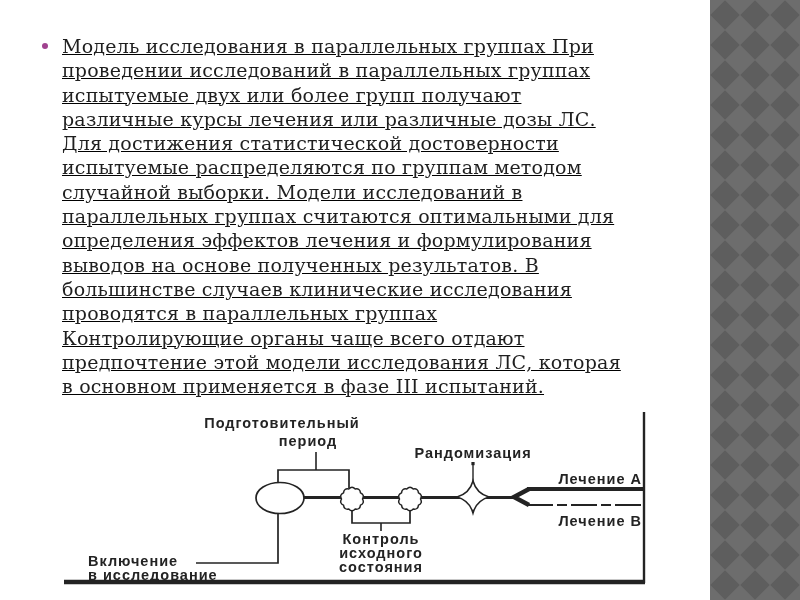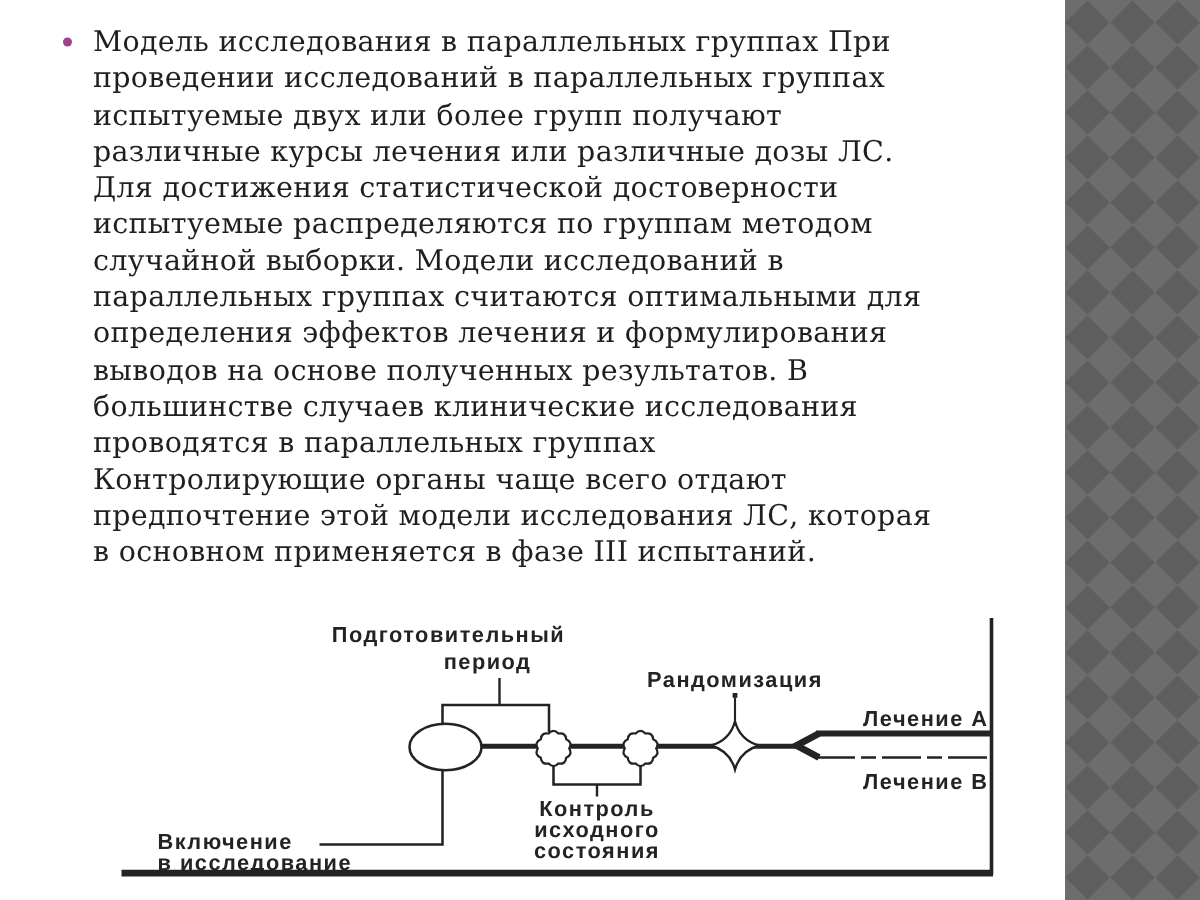--- a/index.html
+++ b/index.html
@@ -16,44 +16,45 @@
     width: 800px;
     height: 600px;
     background: var(--slide-bg);
     overflow: hidden;
     font-family: "DejaVu Serif", serif;
   }
   
   .bullet-block {
     position: absolute;
     left: 42px;
-    top: 16px;
+    top: 34px;
     width: 660px;
     display: flex;
     align-items: flex-start;
+    text-decoration: underline;
   }
   .bullet-dot {
     flex: none;
     width: 6px;
     height: 6px;
     border-radius: 50%;
     background: var(--bullet);
     margin: 9px 14px 0 0;
   }
   .bullet-text {
     white-space: pre-line;
     font-size: 19px;
     line-height: 24.3px;
     letter-spacing: 0.2px;
     color: var(--ink);
   }
   
   .diagram-wrap {
     position: absolute;
-    left: 73px;
+    left: 56px;
     top: 405px;
     width: 600px;
     height: 186px;
   }
   .diagram-wrap svg { display: block; }
   .dg-stroke { stroke: var(--diagram-ink); fill: none; }
   .dg-shape  { stroke: var(--diagram-ink); fill: #ffffff; }
   .dg-fill   { fill: var(--diagram-ink); }
   .dg-label {
     font-family: "Liberation Sans", sans-serif;

